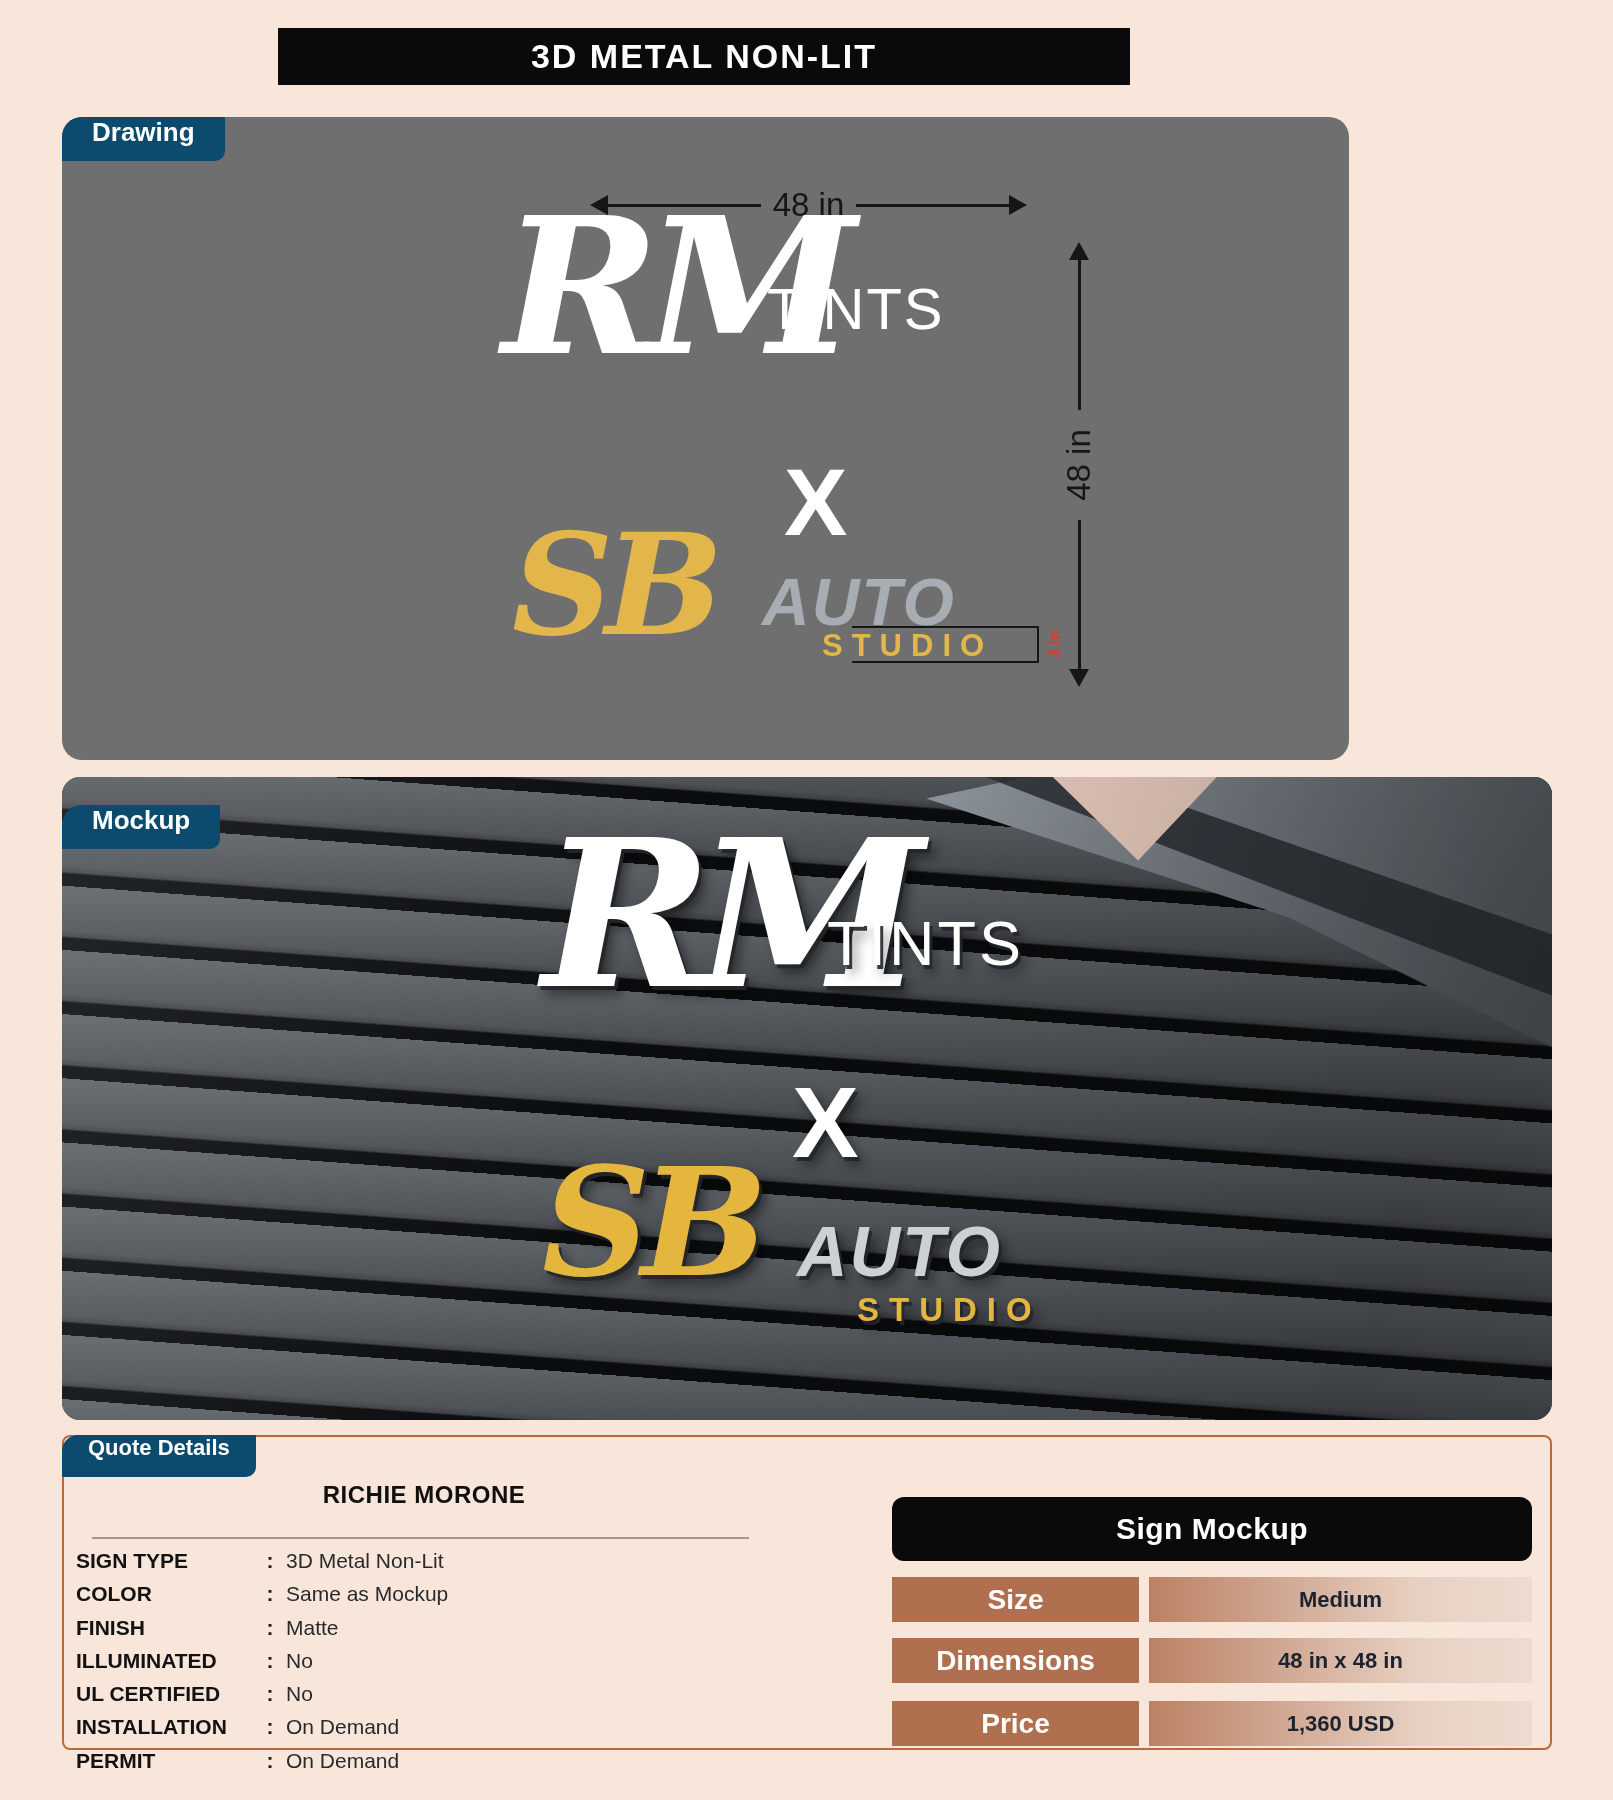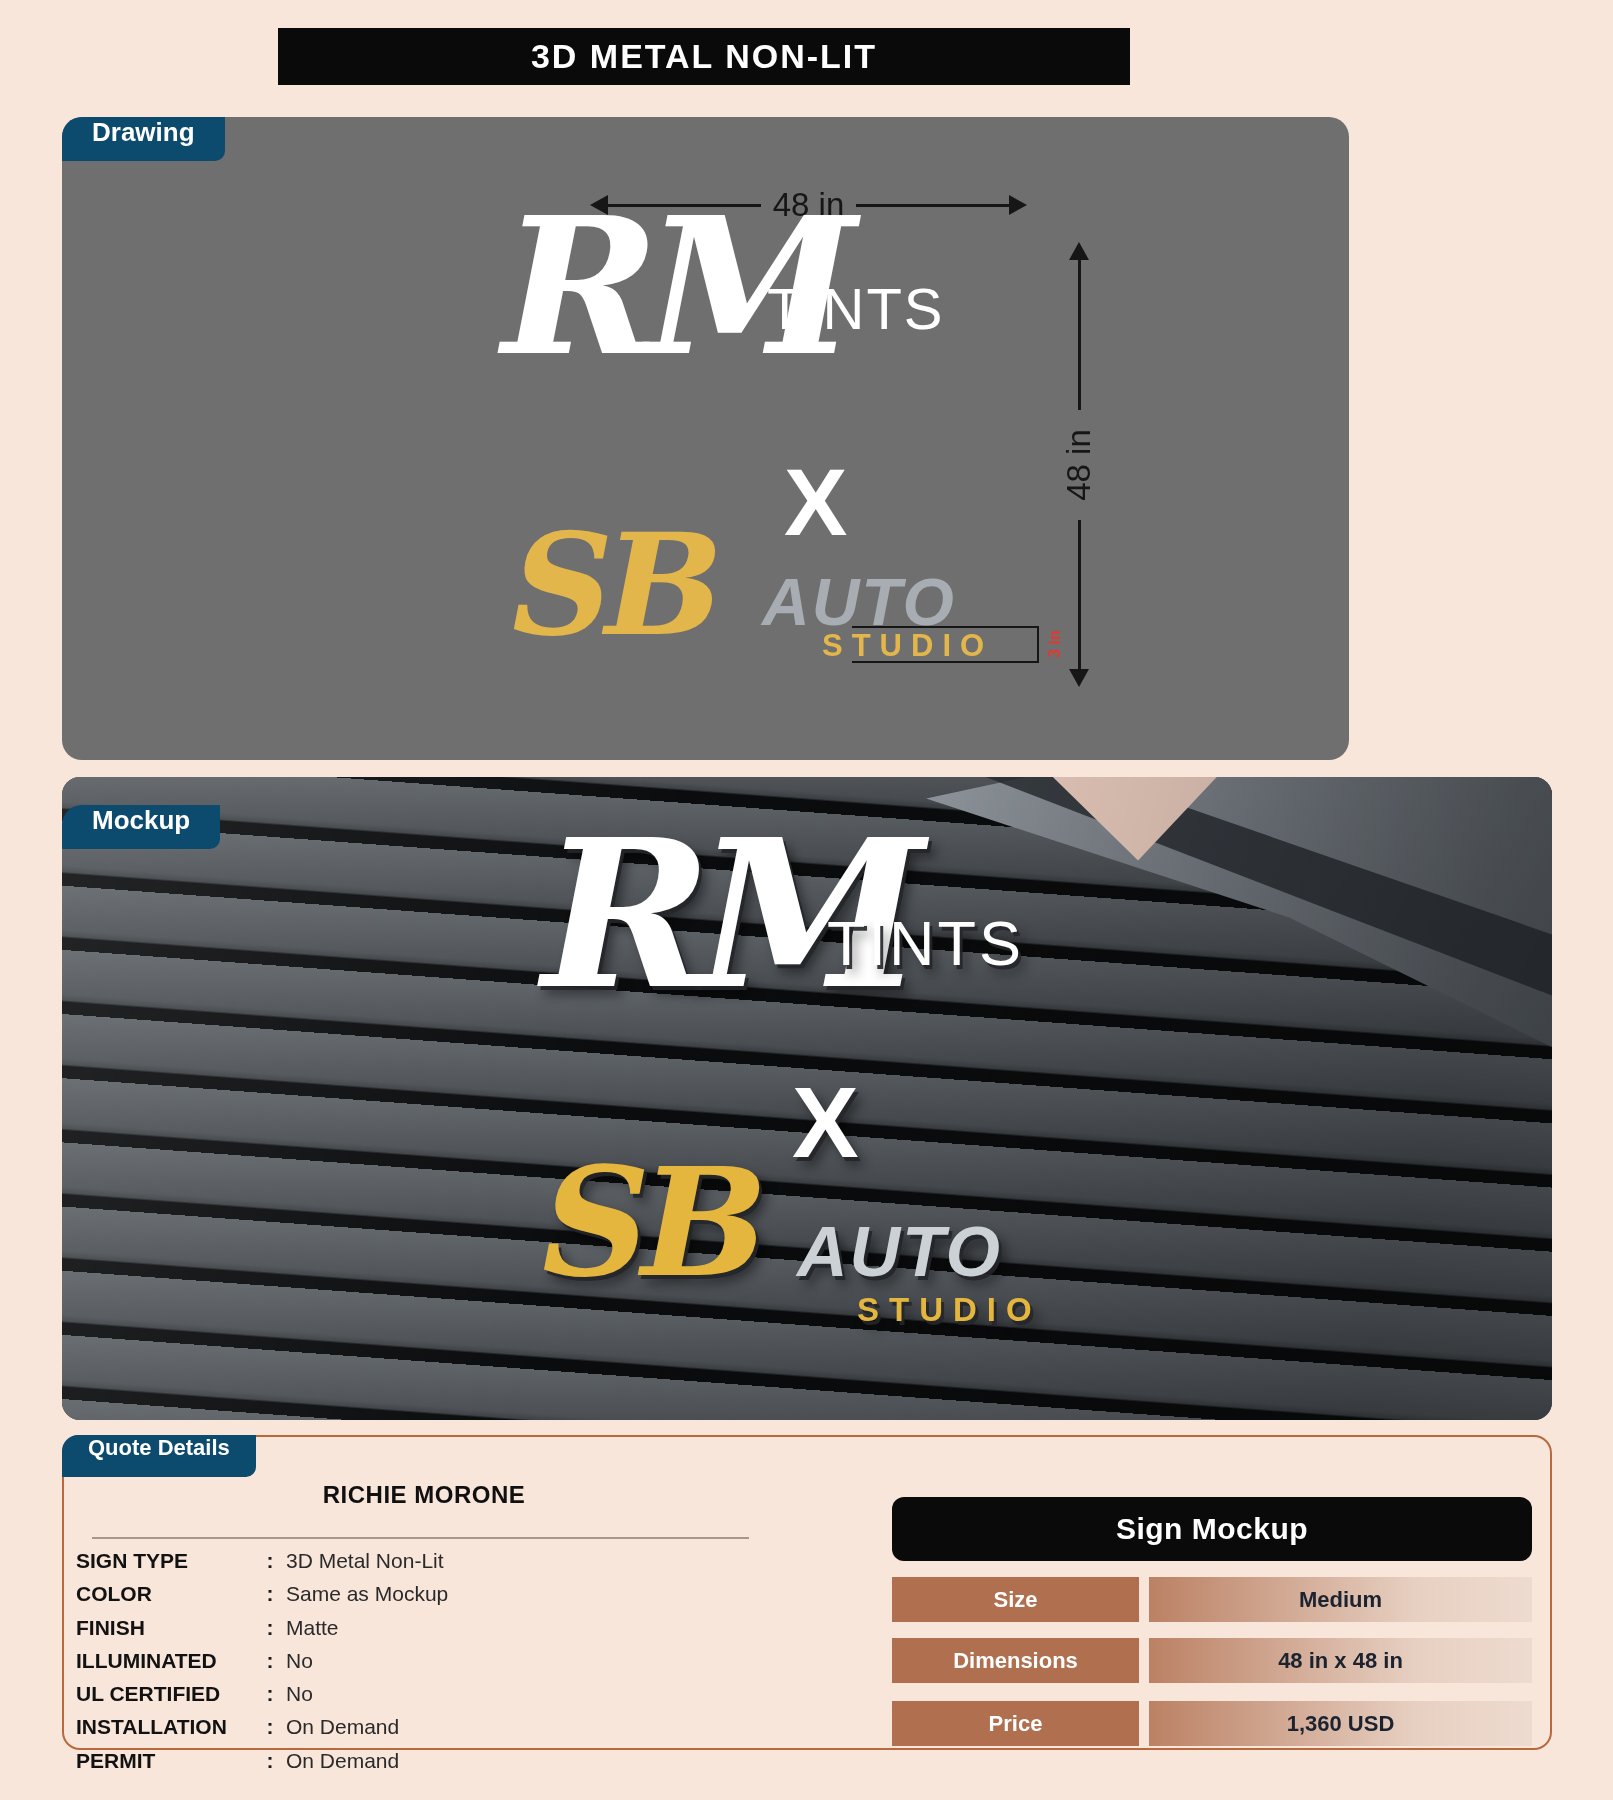--- a/index.html
+++ b/index.html
@@ -70,38 +70,38 @@
   .m3d { text-shadow:3px 4px 0 rgba(35,38,42,.9), 7px 9px 12px rgba(0,0,0,.45); }
   .mk-rm     { position:absolute; left:480px; top:35px;  font-size:205px; color:#fff; letter-spacing:-15px; }
   .mk-tints  { position:absolute; left:765px; top:130px; font-size:63px;  color:#fff; letter-spacing:3px; font-weight:400; }
   .mk-x      { position:absolute; left:730px; top:295px; font-size:100px; color:#fff; font-weight:700; line-height:1; }
   .mk-sb     { position:absolute; left:480px; top:370px; font-size:150px; color:#e5b63e; letter-spacing:-9px; }
   .mk-auto   { position:absolute; left:735px; top:440px; font-size:70px;  color:#ccd1d6; font-weight:700; font-style:italic; letter-spacing:2px; line-height:1; }
   .mk-studio { position:absolute; left:795px; top:515px; font-size:33px;  color:#e5b63e; font-weight:700; letter-spacing:10px; line-height:1.1; }
 
   
   .quote-box { position:absolute; left:62px; top:1435px; width:1490px; height:315px;
-    border:2px solid #b86a3e; border-radius:18px; }
+    border:2px solid #b86a3e; border-radius:8px; }
   .quote-tab { position:absolute; left:-2px; top:-2px; height:42px; font-size:22px; padding:0 26px;
     border-radius:16px 0 10px 0; }
   .customer { position:absolute; left:30px; top:44px; width:660px; text-align:center;
     font-size:24px; font-weight:800; letter-spacing:.5px; color:#101010; }
   .rule { position:absolute; left:28px; top:100px; width:657px; height:2px; background:#a8968a; }
   .fields { position:absolute; left:12px; top:111px; display:grid;
     grid-template-columns:178px 16px auto; column-gap:2px; row-gap:0;
     font-size:21px; line-height:25.3px; color:#1b1b1b;gap:8px; }
   .fields .lbl { font-weight:800; color:#121212; }
   .fields .col { font-weight:800; text-align:center; }
   .fields .val { font-weight:400; color:#2a2a2a; }
 
   .sd-header { position:absolute; left:828px; top:60px; width:640px; height:64px; background:#0b0a0a;
     border-radius:12px; display:flex; align-items:center; justify-content:center; }
   .sd-header span { color:#fff; font-size:30px; font-weight:700; letter-spacing:.5px; }
   .sd-row { position:absolute; left:828px; width:640px; height:45px; display:flex; }
-  .sd-row .sd-label { width:247px; background:#b06f4e; color:#fff; font-size:22px; font-weight:700;
+  .sd-row .sd-label { width:247px; background:#b06f4e; color:#fff; font-size:28px; font-weight:700;
     display:flex; align-items:center; justify-content:center; }
   .sd-row .sd-value { flex:1; background:linear-gradient(90deg,#bb8164,#e7d0c2 70%,#eedbcf);
     color:#1c2330; font-size:22px; font-weight:700; display:flex; align-items:center; justify-content:center;margin-left:10px; }
   .sd-row.r1 { top:140px; } .sd-row.r2 { top:201px; } .sd-row.r3 { top:264px; }
 </style>
 </head>
 <body>
 
 <div class="page">
 

